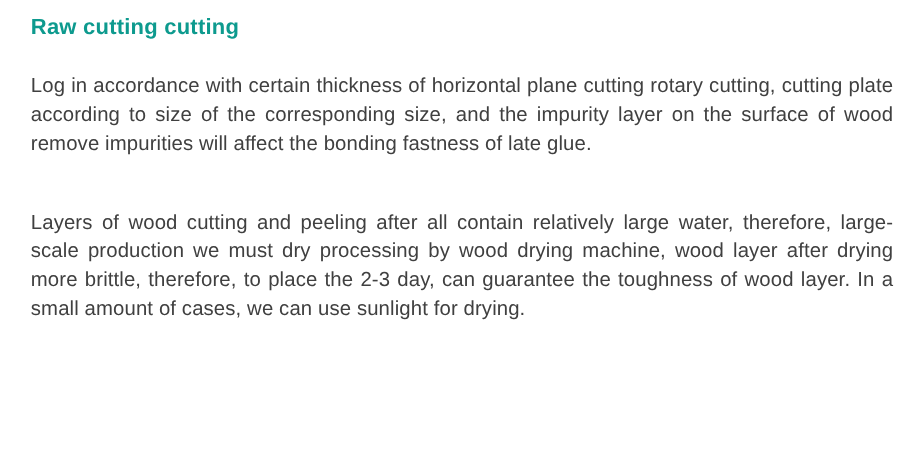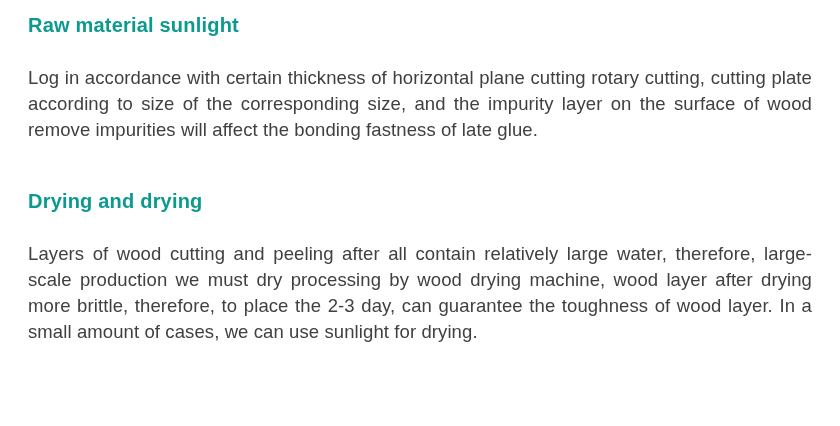--- a/index.html
+++ b/index.html
@@ -36,22 +36,21 @@
   .section + .section {
     margin-top: 46px;
   }
 </style>
 </head>
 <body>
 
 <div class="page">
 
   <div class="section">
-    <h2 class="section-heading">Raw material sunlight</h2>
+    <h2 class="section-heading">Raw cutting cutting</h2>
     <p class="section-paragraph">Log in accordance with certain thickness of horizontal plane cutting rotary cutting, cutting plate according to size of the corresponding size, and the impurity layer on the surface of wood remove impurities will affect the bonding fastness of late glue.</p>
   </div>
 
   <div class="section">
-    <h2 class="section-heading">Drying and drying</h2>
     <p class="section-paragraph">Layers of wood cutting and peeling after all contain relatively large water, therefore, large-scale production we must dry processing by wood drying machine, wood layer after drying more brittle, therefore, to place the 2-3 day, can guarantee the toughness of wood layer. In a small amount of cases, we can use sunlight for drying.</p>
   </div>
 
 </div>
 
 </body></html>

